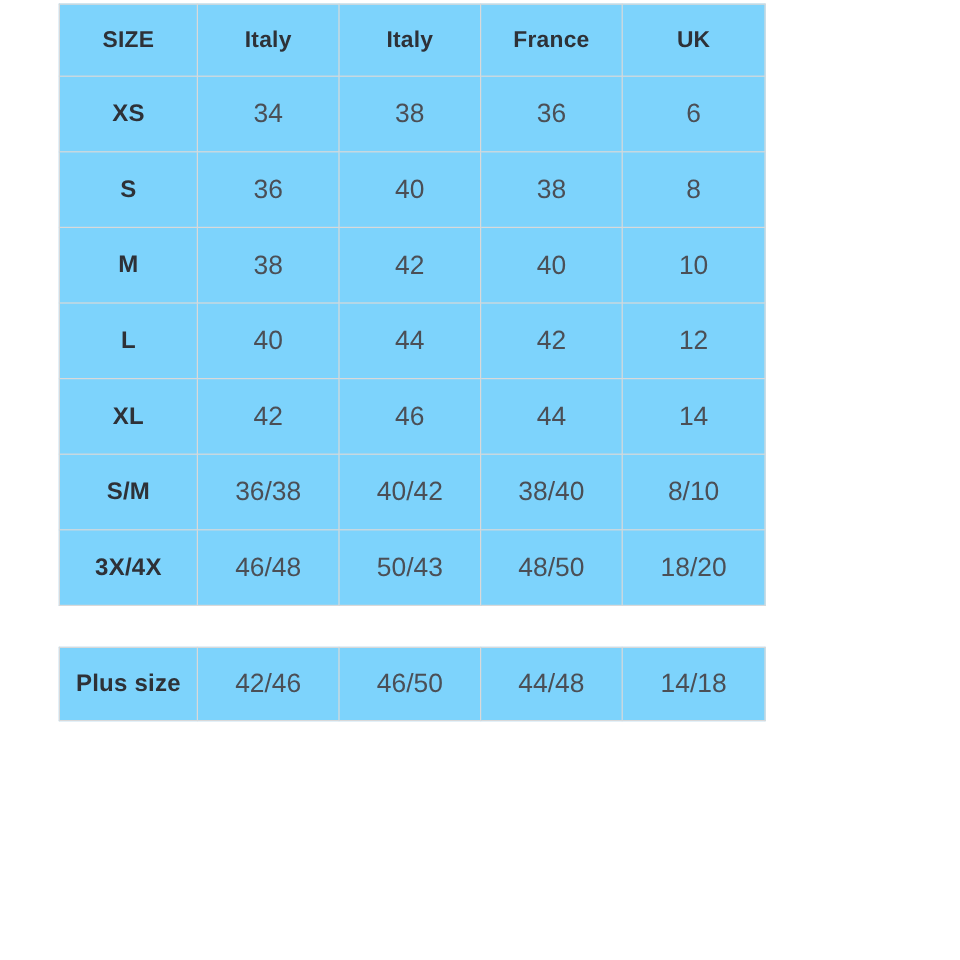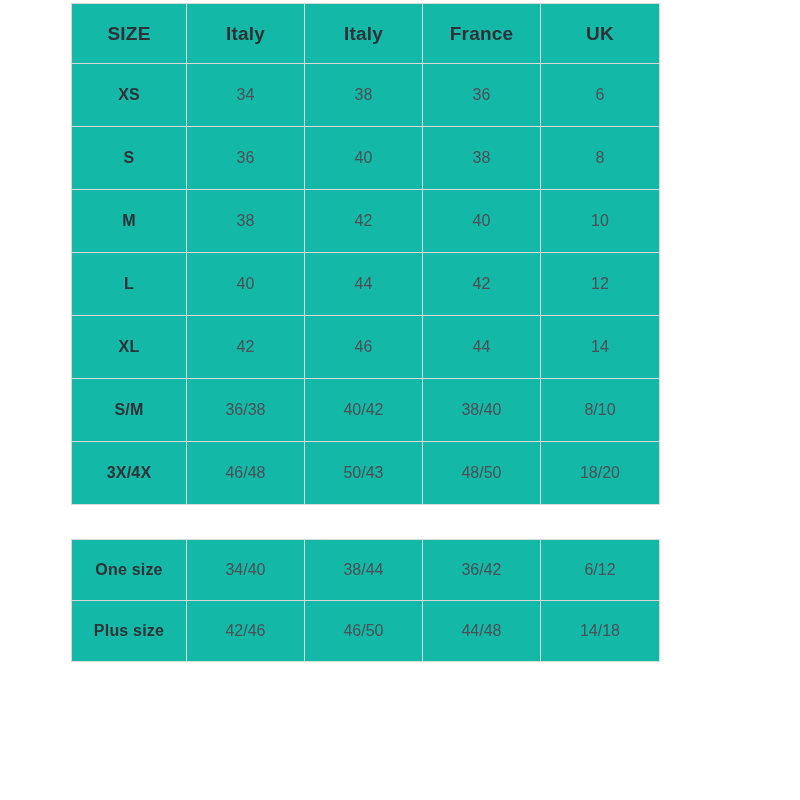--- a/index.html
+++ b/index.html
@@ -12,22 +12,22 @@
     width: 800px;
     height: 800px;
     background: #ffffff;
     overflow: hidden;
     font-family: "Liberation Sans", sans-serif;
   }
   table.szt {
     border-collapse: collapse;
     table-layout: fixed;
     width: 588px;
-    margin-left: 71px;
-    background: #14b8a6;
+    margin-left: 49px;
+    background: #7dd3fc;
   }
   table.szt.main { margin-top: 3px; }
   table.szt.extra { margin-top: 34px; }
   table.szt col.c0 { width: 115px; }
   table.szt col.c1 { width: 118px; }
   table.szt col.c2 { width: 118px; }
   table.szt col.c3 { width: 118px; }
   table.szt col.c4 { width: 119px; }
   table.szt th, table.szt td {
     border: 1px solid #d9d9d9;
@@ -38,27 +38,27 @@
   table.szt th {
     height: 59px;
     font-size: 19px;
     font-weight: 700;
     color: #2e3137;
     letter-spacing: 0.2px;
   }
   table.szt td { height: 62px; }
   table.szt.extra td { height: 60px; }
   td.lbl {
-    font-size: 16px;
+    font-size: 20px;
     font-weight: 700;
     color: #2e3137;
     letter-spacing: 0.2px;
   }
   td.val {
-    font-size: 16px;
+    font-size: 22px;
     font-weight: 400;
     color: #4b4f56;
   }
 </style>
 </head>
 <body>
 
 <div class="page">
 
   <table class="szt main">
@@ -134,27 +134,20 @@
   <table class="szt extra">
     <colgroup>
         <col class="c0">
         <col class="c1">
         <col class="c2">
         <col class="c3">
         <col class="c4">
       </colgroup>
     <tbody>
       <tr>
-        <td class="lbl">One size</td>
-        <td class="val">34/40</td>
-        <td class="val">38/44</td>
-        <td class="val">36/42</td>
-        <td class="val">6/12</td>
-      </tr>
-      <tr>
         <td class="lbl">Plus size</td>
         <td class="val">42/46</td>
         <td class="val">46/50</td>
         <td class="val">44/48</td>
         <td class="val">14/18</td>
       </tr>
     </tbody>
   </table>
 
 </div>

